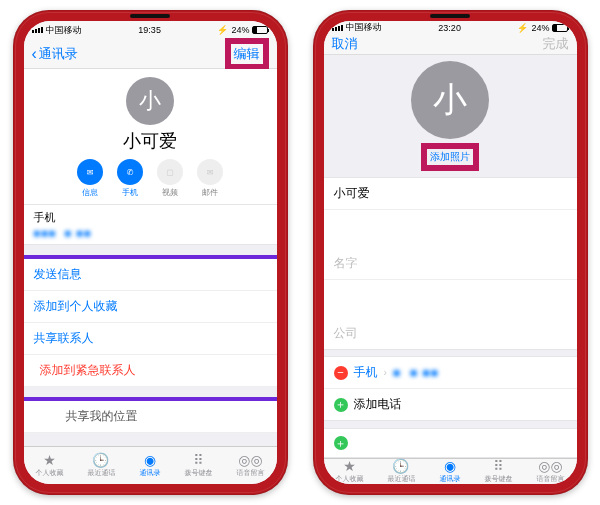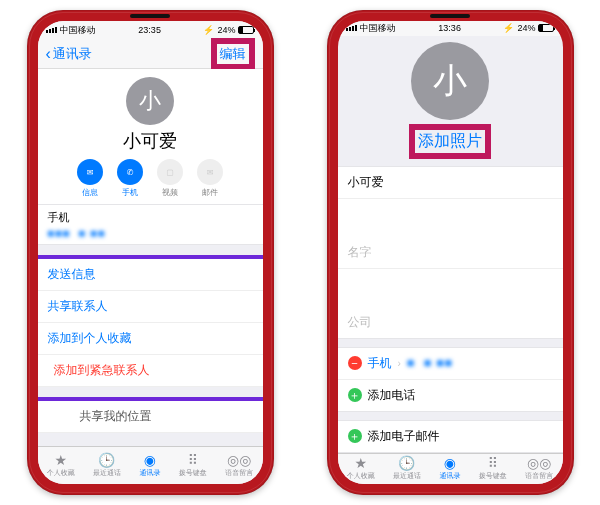--- a/index.html
+++ b/index.html
@@ -4,21 +4,21 @@
   <style>
     * { margin: 0; padding: 0; box-sizing: border-box; }
     body {
       background: #fff;
       font-family: -apple-system, "PingFang SC", "Helvetica Neue", sans-serif;
       width: 600px; height: 505px;
       display: flex; justify-content: space-around; align-items: flex-start;
       padding-top: 10px;
     }
     .phone {
-      width: 247px; height: 485px;
+      width: 275px; height: 485px;
       background: #b8181f;
       border-radius: 36px;
       padding: 11px 11px;
       position: relative;
       box-shadow: inset 0 0 2px rgba(0,0,0,.4), 0 2px 6px rgba(0,0,0,.25);
     }
     .phone::after{
       content:""; position:absolute; inset:2px;
       border-radius:34px; border:1px solid rgba(255,255,255,.1); pointer-events:none;
     }
@@ -74,21 +74,21 @@
     .linklist .row.danger{ color:#ff3b30;padding-left:16px;}
     .linklist .row.muted{ color:#555;padding-left:42px;}
     
     .tabbar{ margin-top:auto; height:38px; background:#f7f7f8; border-top:1px solid #ccc;
       display:flex; justify-content:space-around; align-items:center;}
     .tab{ display:flex; flex-direction:column; align-items:center; font-size:7px; color:#8e8e93; gap:1px;}
     .tab.active{ color:#007aff;}
     .tab .ic{ font-size:14px; line-height:1;}
     
     .edit-head{ text-align:center; padding:6px 0 2px;}
-    .addphoto{ display:inline-block; margin-top:4px; font-size:16px; color:#007aff;}
+    .addphoto{ display:inline-block; margin-top:4px; font-size:10px; color:#007aff;}
     .form-group{ background:#fff; border-top:1px solid #e5e5e8; border-bottom:1px solid #e5e5e8;}
     .form-group .frow{ padding:7px 10px; font-size:12px; border-bottom:1px solid #eee; display:flex; align-items:center; gap:6px;}
     .form-group .frow:last-child{ border-bottom:none;}
     .frow.placeholder{ color:#bbb;margin-top:38px;}
     .minus{ width:14px;height:14px;border-radius:50%;background:#ff3b30;color:#fff;
       display:flex;align-items:center;justify-content:center;font-size:11px;line-height:1;}
     .plus{ width:14px;height:14px;border-radius:50%;background:#34c759;color:#fff;
       display:flex;align-items:center;justify-content:center;font-size:11px;line-height:1;}
     .fieldlabel{ color:#007aff;}
     .chevr{ color:#ccc; font-size:10px;}
@@ -102,21 +102,21 @@
     <div class="status">
       <div class="left">
         <span class="sigbars">
             <i></i>
             <i></i>
             <i></i>
             <i></i>
           </span>
         <span>中国移动</span>
       </div>
-      <div>23:35</div>
+      <div>19:35</div>
       <div class="right">
         <span>⚡ <span>24%</span></span>
         <span class="batt">
             <i></i>
           </span>
       </div>
     </div>
     <div class="nav">
       <div class="back">
         <span class="chev">‹</span>
@@ -151,22 +151,22 @@
     </div>
 
     <div class="section">
       <div class="lbl">手机</div>
       <div class="val blur">■■■  ■ ■■</div>
     </div>
 
     <div class="gap"></div>
     <div class="linklist">
       <div class="row">发送信息</div>
+      <div class="row">添加到个人收藏</div>
       <div class="row">共享联系人</div>
-      <div class="row">添加到个人收藏</div>
       <div class="row danger">添加到紧急联系人</div>
     </div>
     <div class="gap"></div>
     <div class="linklist">
       <div class="row muted">共享我的位置</div>
     </div>
 
     <div class="tabbar">
       <div class="tab">
           <span class="ic">★</span>
@@ -198,27 +198,31 @@
     <div class="status">
       <div class="left">
         <span class="sigbars">
             <i></i>
             <i></i>
             <i></i>
             <i></i>
           </span>
         <span>中国移动</span>
       </div>
-      <div>13:36</div>
+      <div>23:20</div>
       <div class="right">
         <span>⚡ <span>24%</span></span>
         <span class="batt">
             <i></i>
           </span>
       </div>
+    </div>
+    <div class="nav">
+      <span>取消</span>
+      <span class="done disabled">完成</span>
     </div>
 
     <div class="edit-head">
       <div class="avatar big-avatar">
           <span>小</span>
         </div>
       <span class="addphoto redbox">添加照片</span>
     </div>
 
     <div class="gap" style="height:6px"></div>
@@ -245,21 +249,20 @@
       <div class="frow">
         <span class="plus">＋</span>
         <span>添加电话</span>
       </div>
     </div>
 
     <div class="gap"></div>
     <div class="form-group">
       <div class="frow">
         <span class="plus">＋</span>
-        <span>添加电子邮件</span>
       </div>
     </div>
 
     <div class="tabbar">
       <div class="tab">
           <span class="ic">★</span>
           <span>个人收藏</span>
         </div>
       <div class="tab">
           <span class="ic">🕒</span>

